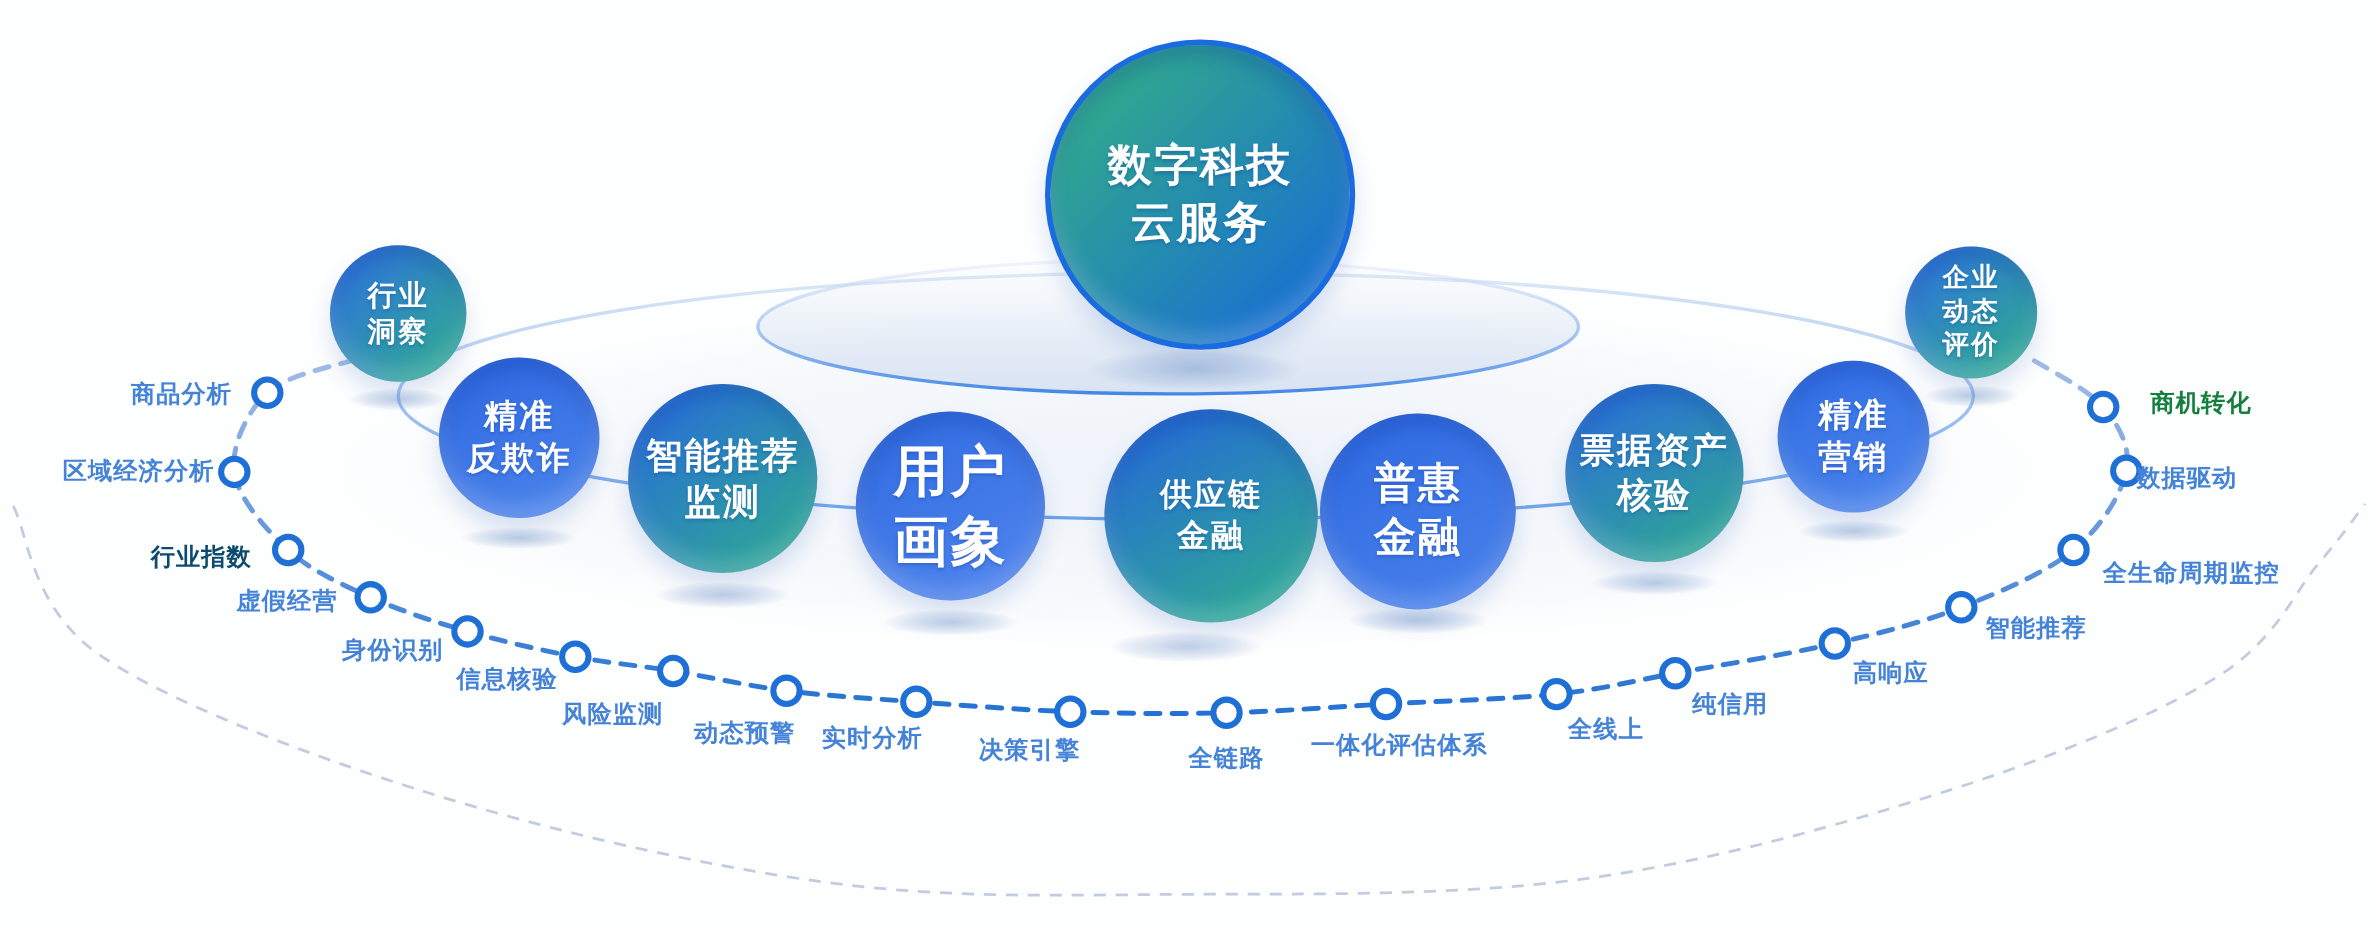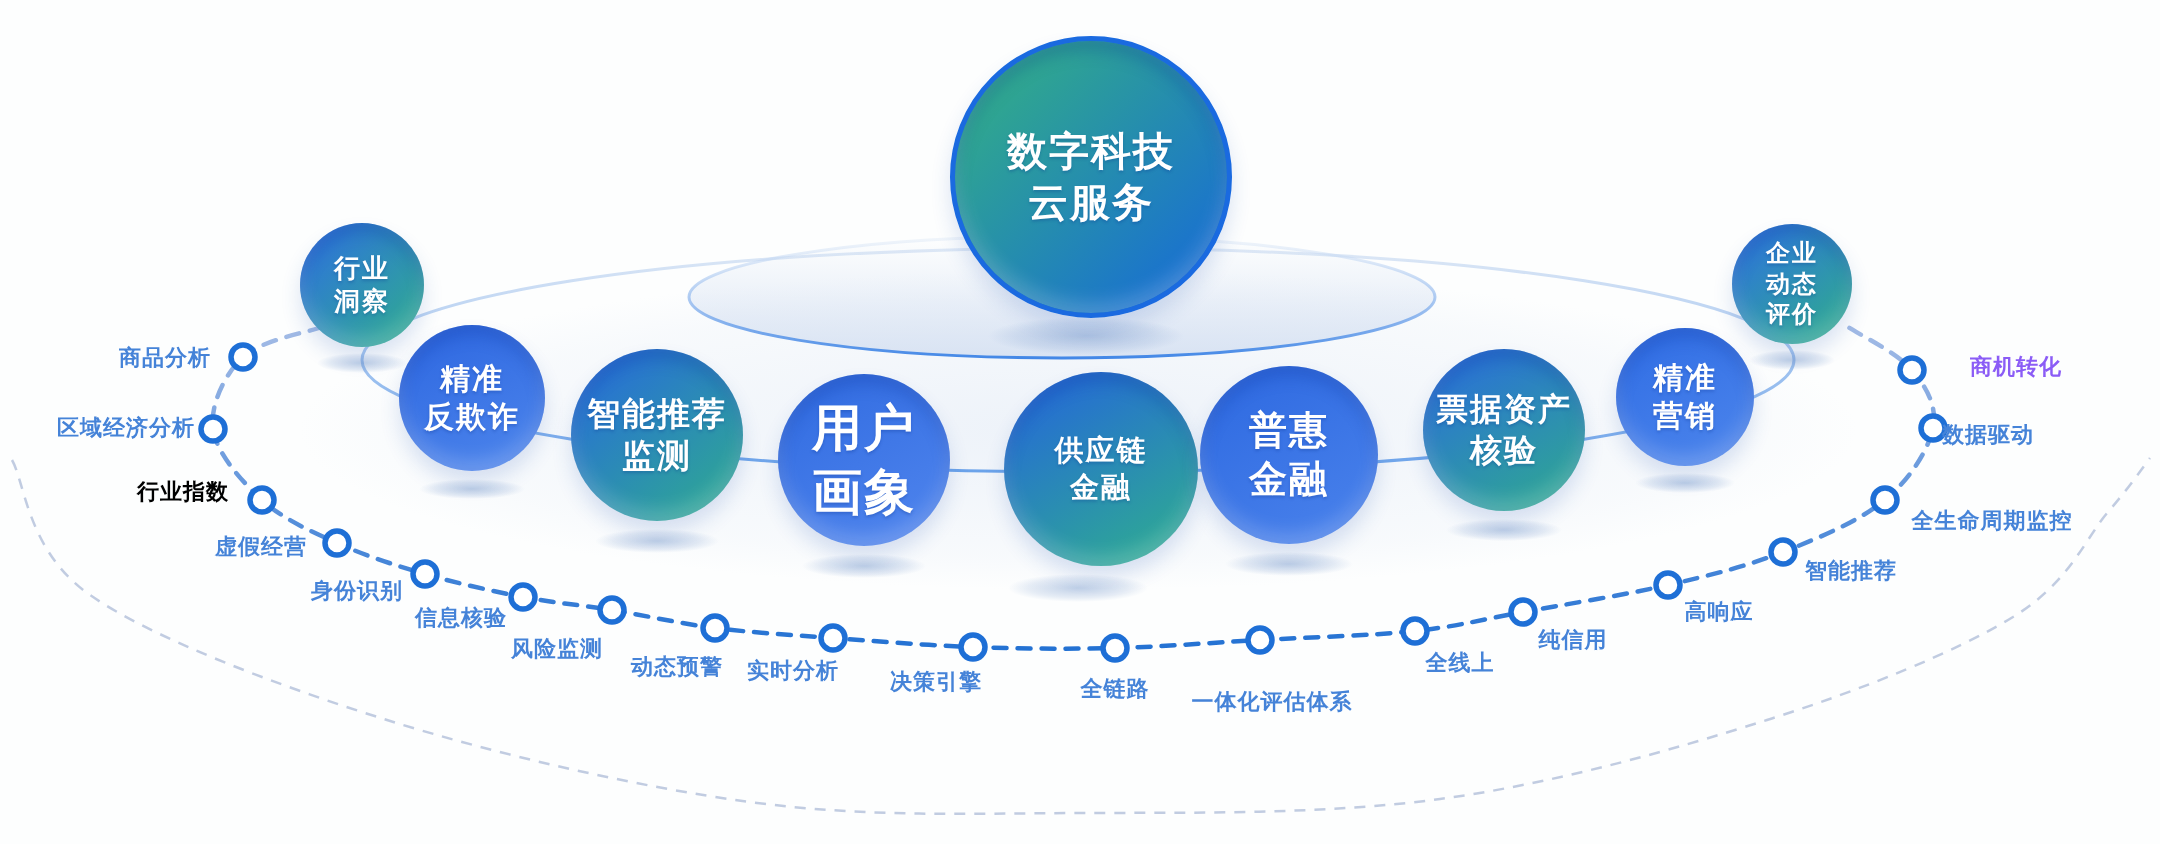--- a/index.html
+++ b/index.html
@@ -120,44 +120,44 @@
       <div class="bubble" style="left: 300px; top: 223px; height: 124px; width: 124px; font-size: 26px; background: linear-gradient(135deg, rgb(46, 109, 228) 0%, rgb(47, 176, 138) 100%); color: rgb(255, 255, 255);">行业
 洞察</div>
       <div class="bubble" style="left: 399px; top: 325px; height: 146px; width: 146px; font-size: 30px; background: linear-gradient(155deg, rgb(44, 102, 224) 0%, rgb(78, 134, 236) 100%); color: rgb(255, 255, 255);">精准
 反欺诈</div>
       <div class="bubble" style="left: 571px; top: 349px; height: 172px; width: 172px; font-size: 33px; background: linear-gradient(140deg, rgb(39, 103, 224) 0%, rgb(47, 174, 140) 100%); color: rgb(255, 255, 255);">智能推荐
 监测</div>
       <div class="bubble" style="left: 778px; top: 374px; height: 172px; width: 172px; font-size: 50px; background: linear-gradient(150deg, rgb(47, 106, 224) 0%, rgb(81, 134, 238) 100%); color: rgb(255, 255, 255);">用户
 画象</div>
       <div class="bubble" style="left: 1004px; top: 372px; height: 194px; width: 194px; font-size: 29px; background: linear-gradient(150deg, rgb(36, 99, 222) 0%, rgb(47, 177, 140) 100%); color: rgb(255, 255, 255);">供应链
 金融</div>
-      <div class="bubble" style="left: 1200px; top: 366px; height: 178px; width: 178px; font-size: 38px; background: linear-gradient(150deg, rgb(44, 104, 224) 0%, rgb(75, 131, 236) 100%); color: rgb(255, 255, 255);">普惠
+      <div class="bubble" style="left: 1200px; top: 376px; height: 178px; width: 178px; font-size: 38px; background: linear-gradient(150deg, rgb(44, 104, 224) 0%, rgb(75, 131, 236) 100%); color: rgb(255, 255, 255);">普惠
 金融</div>
       <div class="bubble" style="left: 1423px; top: 349px; height: 162px; width: 162px; font-size: 32px; background: linear-gradient(150deg, rgb(42, 106, 224) 0%, rgb(47, 172, 140) 100%); color: rgb(255, 255, 255);">票据资产
 核验</div>
       <div class="bubble" style="left: 1616px; top: 328px; height: 138px; width: 138px; font-size: 30px; background: linear-gradient(150deg, rgb(46, 108, 228) 0%, rgb(78, 134, 236) 100%); color: rgb(255, 255, 255);">精准
 营销</div>
       <div class="bubble" style="left: 1732px; top: 224px; height: 120px; width: 120px; font-size: 24px; background: linear-gradient(140deg, rgb(46, 111, 228) 0%, rgb(47, 176, 136) 100%); color: rgb(255, 255, 255);">企业
 动态
 评价</div>
     </div>
   <div id="label-layer">
       <div class="node-label" style="left: 165px; top: 358px; color: rgb(69, 131, 216);">商品分析</div>
       <div class="node-label" style="left: 126px; top: 428px; color: rgb(69, 131, 216);">区域经济分析</div>
-      <div class="node-label" style="left: 183px; top: 492px; color: #000000; text-align: right;">行业指数</div>
+      <div class="node-label" style="left: 183px; top: 507px; color: #0c4a6e; text-align: right;">行业指数</div>
       <div class="node-label" style="left: 261px; top: 547px; color: rgb(69, 131, 216);">虚假经营</div>
       <div class="node-label" style="left: 357px; top: 591px; color: rgb(69, 131, 216);">身份识别</div>
       <div class="node-label" style="left: 461px; top: 618px; color: rgb(69, 131, 216);">信息核验</div>
       <div class="node-label" style="left: 557px; top: 649px; color: rgb(69, 131, 216);">风险监测</div>
       <div class="node-label" style="left: 677px; top: 667px; color: rgb(69, 131, 216);">动态预警</div>
       <div class="node-label" style="left: 793px; top: 671px; color: rgb(69, 131, 216);">实时分析</div>
       <div class="node-label" style="left: 936px; top: 682px; color: rgb(69, 131, 216);">决策引擎</div>
       <div class="node-label" style="left: 1115px; top: 689px; color: rgb(69, 131, 216);">全链路</div>
-      <div class="node-label" style="left: 1272px; top: 678px; color: rgb(69, 131, 216); margin-top: 24px;">一体化评估体系</div>
+      <div class="node-label" style="left: 1272px; top: 678px; color: rgb(69, 131, 216);">一体化评估体系</div>
       <div class="node-label" style="left: 1460px; top: 663px; color: rgb(69, 131, 216);">全线上</div>
       <div class="node-label" style="left: 1573px; top: 640px; color: rgb(69, 131, 216);">纯信用</div>
       <div class="node-label" style="left: 1719px; top: 612px; color: rgb(69, 131, 216);">高响应</div>
       <div class="node-label" style="left: 1851px; top: 571px; color: rgb(69, 131, 216);">智能推荐</div>
       <div class="node-label" style="left: 1992px; top: 521px; color: rgb(69, 131, 216);">全生命周期监控</div>
       <div class="node-label" style="left: 1988px; top: 435px; color: rgb(69, 131, 216);">数据驱动</div>
-      <div class="node-label" style="left: 2001px; top: 367px; color: #8b5cf6; margin-left: 15px;">商机转化</div>
+      <div class="node-label" style="left: 2001px; top: 367px; color: #15803d;">商机转化</div>
     </div>
 </div>
 
 </body></html>

